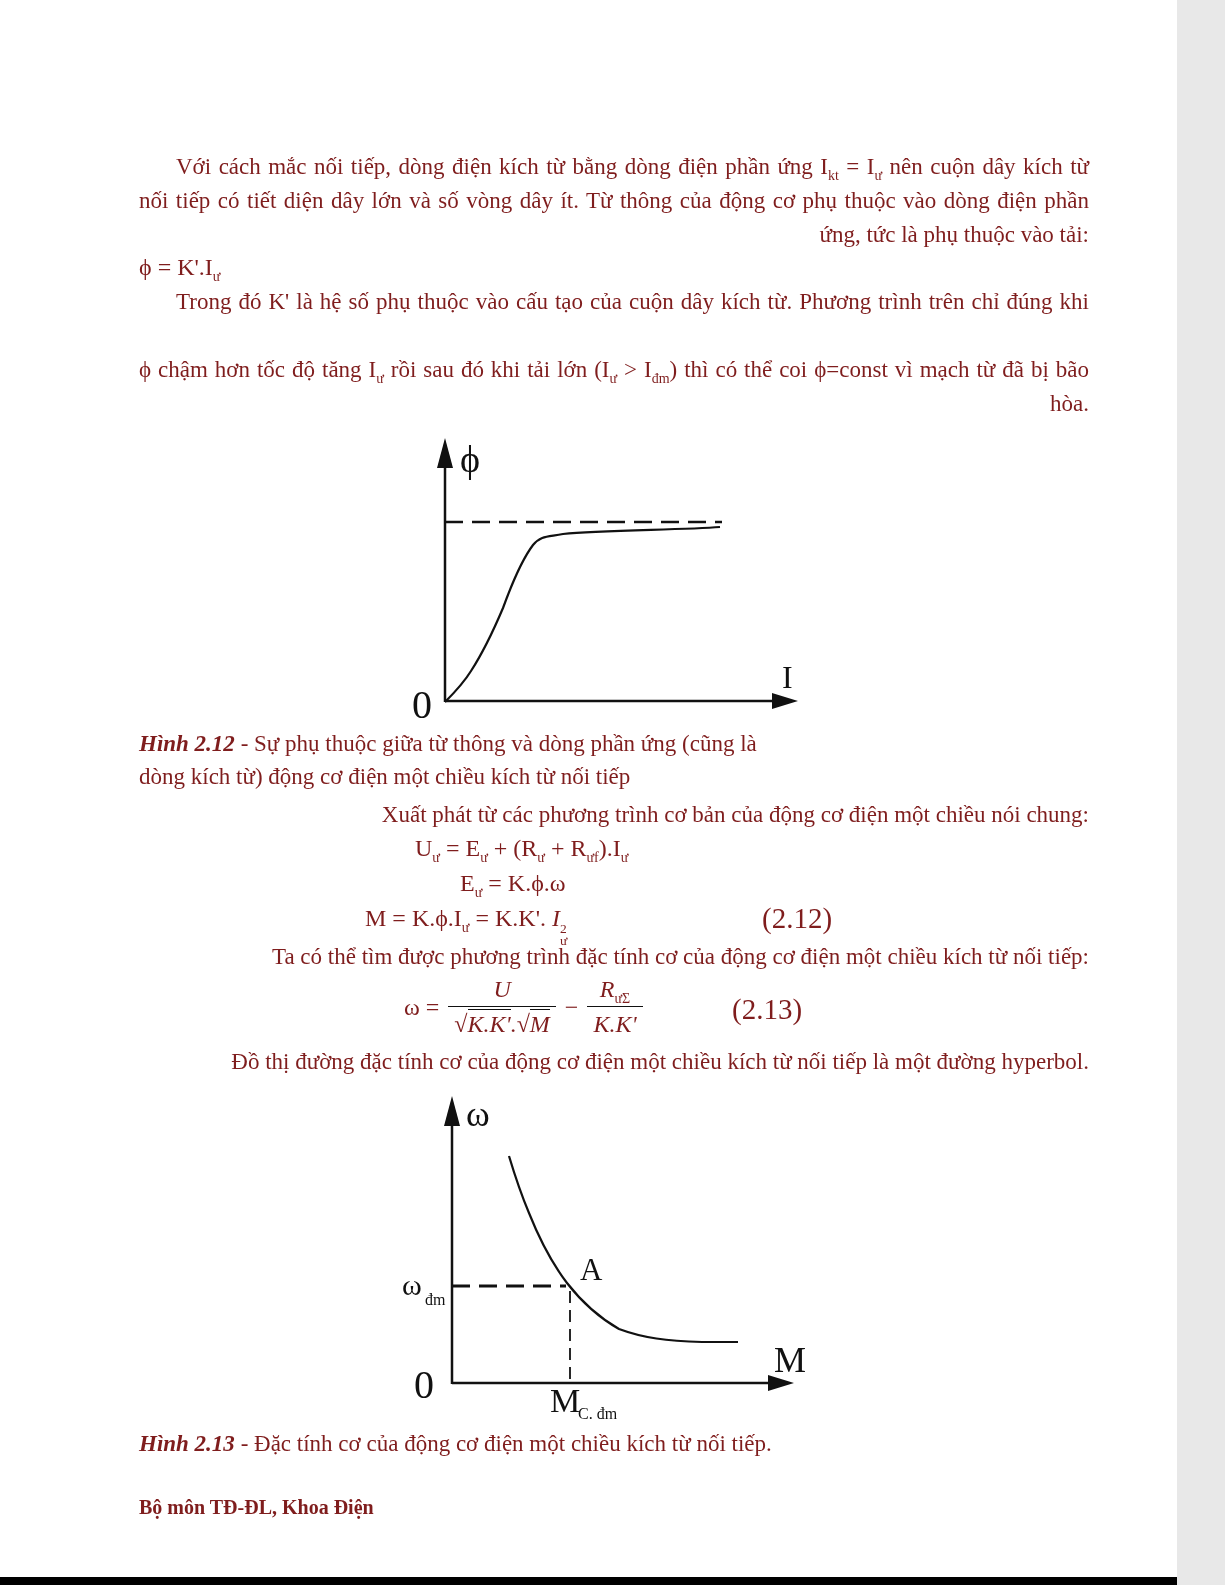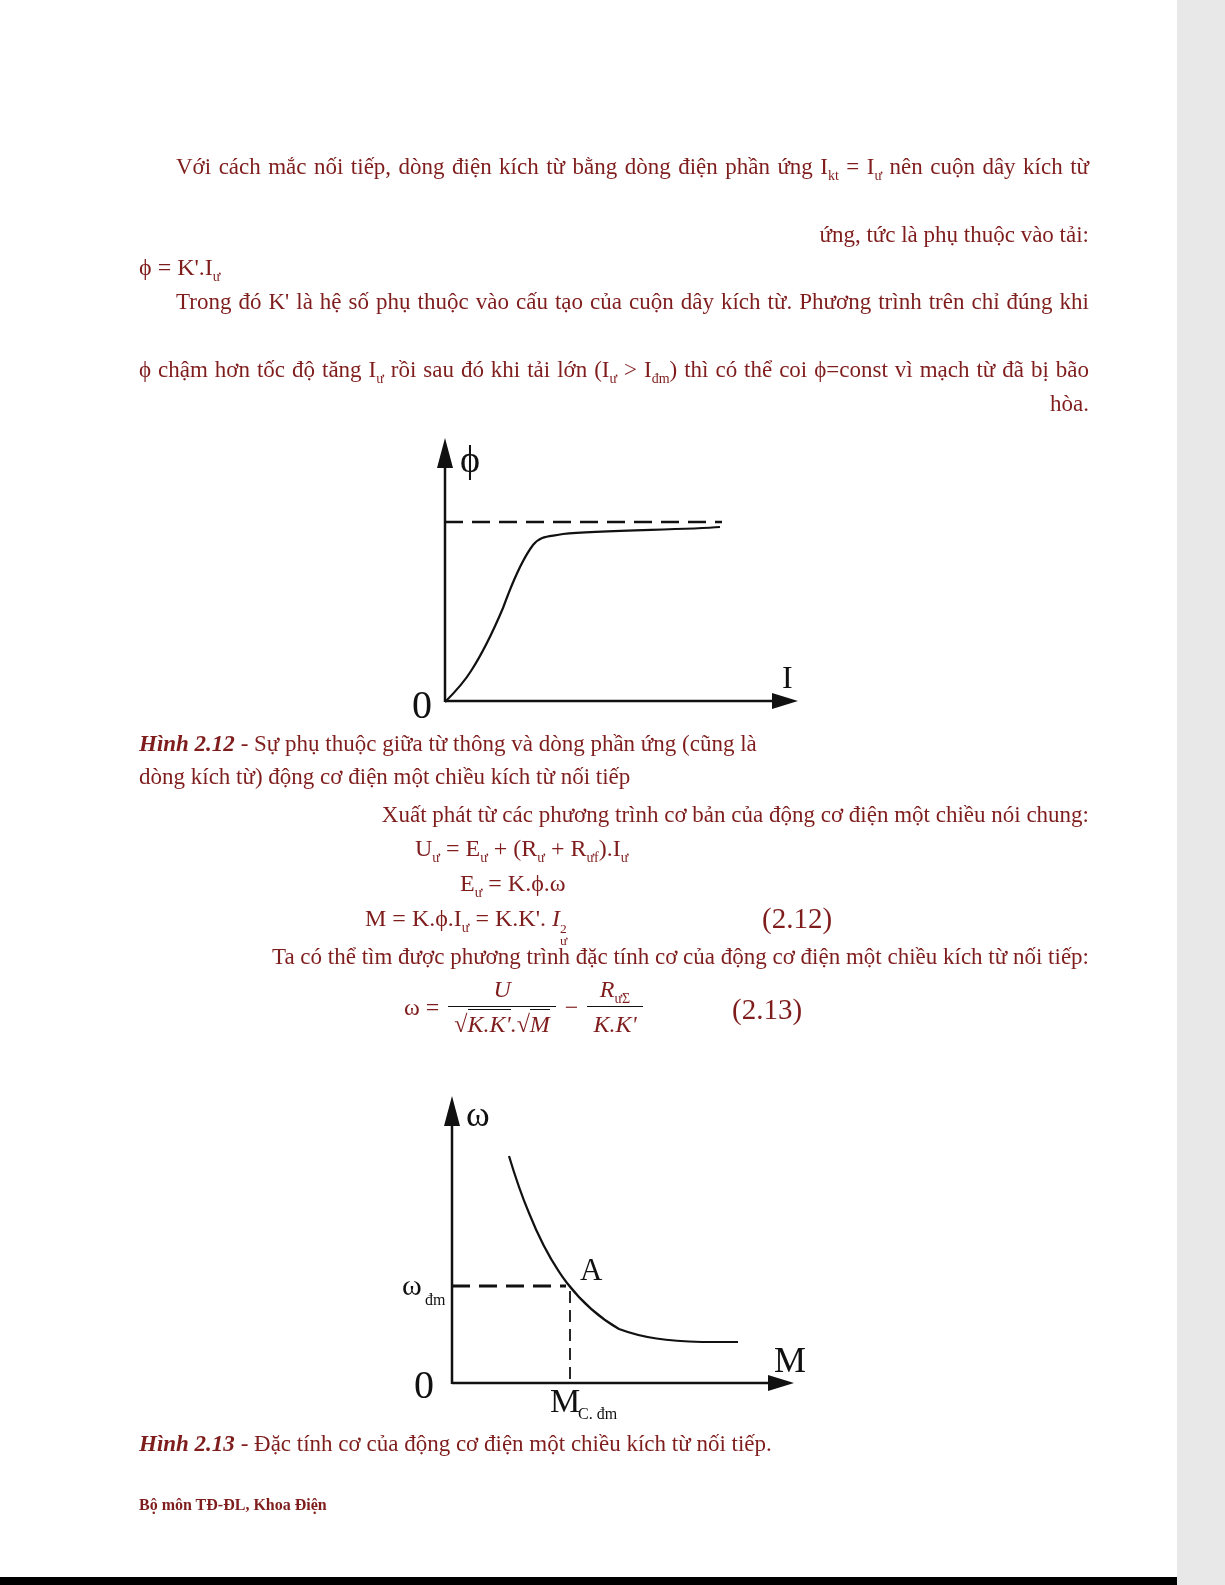--- a/index.html
+++ b/index.html
@@ -19,30 +19,31 @@
   .frac .num{display:block;padding:0 6px 2px;}
   .frac .den{display:block;border-top:1.6px solid #111;padding:2px 6px 0;}
   .it{font-style:italic;}
   .sqrt{white-space:nowrap;}
   .rad{border-top:1.6px solid #111;padding-top:1px;}
   .rsub{font-size:14px;line-height:0;font-style:normal;}
   .supsub{display:inline-flex;flex-direction:column;align-items:flex-start;
           font-size:13.5px;line-height:12px;vertical-align:-7px;font-style:normal;}
   .figure{position:absolute;}
   svg text{font-family:"Liberation Serif","DejaVu Serif",serif;fill:#111;}
-  .footer-left{position:absolute;left:139px;top:1496px;font-size:16px;font-weight:bold;}
+  .footer-left{position:absolute;left:139px;top:1496px;font-size:20px;font-weight:bold;}
   .footer-page{position:absolute;left:995px;top:1578px;font-size:16px;font-weight:bold;text-decoration:underline;}
   .bottom-bar{position:absolute;left:0;top:1577px;width:1225px;height:8px;background:#000;}
 </style>
 </head>
 <body>
 
 <div class="page">
 
   <div class="line just indent" style="top:150px"><span>Với cách mắc nối tiếp, dòng điện kích từ bằng dòng điện phần ứng I</span><sub>kt</sub><span> = I</span><sub>ư</sub><span> nên cuộn dây kích từ</span></div>
+  <div class="line just" style="top:184px"><span>nối tiếp có tiết diện dây lớn và số vòng dây ít. Từ thông của động cơ phụ thuộc vào dòng điện phần</span></div>
   <div class="line" style="top:218px"><span>ứng, tức là phụ thuộc vào tải:</span></div>
 
   <div class="line center" style="top:250px;font-size:24px"><span>ϕ = K'.I</span><sub>ư</sub></div>
 
   <div class="line just indent" style="top:285px"><span>Trong đó K' là hệ số phụ thuộc vào cấu tạo của cuộn dây kích từ. Phương trình trên chỉ đúng khi</span></div>
   <div class="line just" style="top:353px"><span>ϕ chậm hơn tốc độ tăng I</span><sub>ư</sub><span> rồi sau đó khi tải lớn (I</span><sub>ư</sub><span> &gt; I</span><sub>đm</sub><span>) thì có thể coi ϕ=const vì mạch từ đã bị bão</span></div>
   <div class="line" style="top:387px"><span>hòa.</span></div>
 
   <svg class="figure" style="left:400px;top:425px" width="430" height="300" viewBox="400 425 430 300">
     <line x1="445" y1="460" x2="445" y2="702" stroke="#111" stroke-width="2.5"></line>
@@ -78,20 +79,21 @@
       <span class="den"><span class="sqrt"><span>√</span><span class="rad">K.K'</span></span><span>.</span><span class="sqrt"><span>√</span><span class="rad">M</span></span></span>
     </span>
     <span>−</span>
     <span class="frac it">
       <span class="num"><span>R</span><sub class="rsub">ưΣ</sub></span>
       <span class="den">K.K'</span>
     </span>
   </div>
   <div class="eqlabel" style="left:732px;top:994px">(2.13)</div>
 
+  <div class="line indent" style="top:1045px"><span>Đồ thị đường đặc tính cơ của động cơ điện một chiều kích từ nối tiếp là một đường hyperbol.</span></div>
 
   <svg class="figure" style="left:390px;top:1090px" width="450" height="340" viewBox="390 1090 450 340">
     <line x1="452" y1="1118" x2="452" y2="1384" stroke="#111" stroke-width="2.5"></line>
     <polygon points="452,1096 444,1126 460,1126" fill="#111"></polygon>
     <line x1="452" y1="1383" x2="774" y2="1383" stroke="#111" stroke-width="2.5"></line>
     <polygon points="794,1383 768,1375 768,1391" fill="#111"></polygon>
     <path d="M509,1156 C515,1176 521,1194 529,1213 C539,1238 551,1262 567,1283 C581,1301 598,1317 619,1329 C643,1338 667,1341 702,1342 L738,1342" fill="none" stroke="#111" stroke-width="2.2"></path>
     <line x1="452" y1="1286" x2="566" y2="1286" stroke="#111" stroke-width="3" stroke-dasharray="18 9"></line>
     <line x1="570" y1="1291" x2="570" y2="1383" stroke="#111" stroke-width="1.8" stroke-dasharray="12 7"></line>
     <text x="466" y="1126" font-size="36">ω</text>

